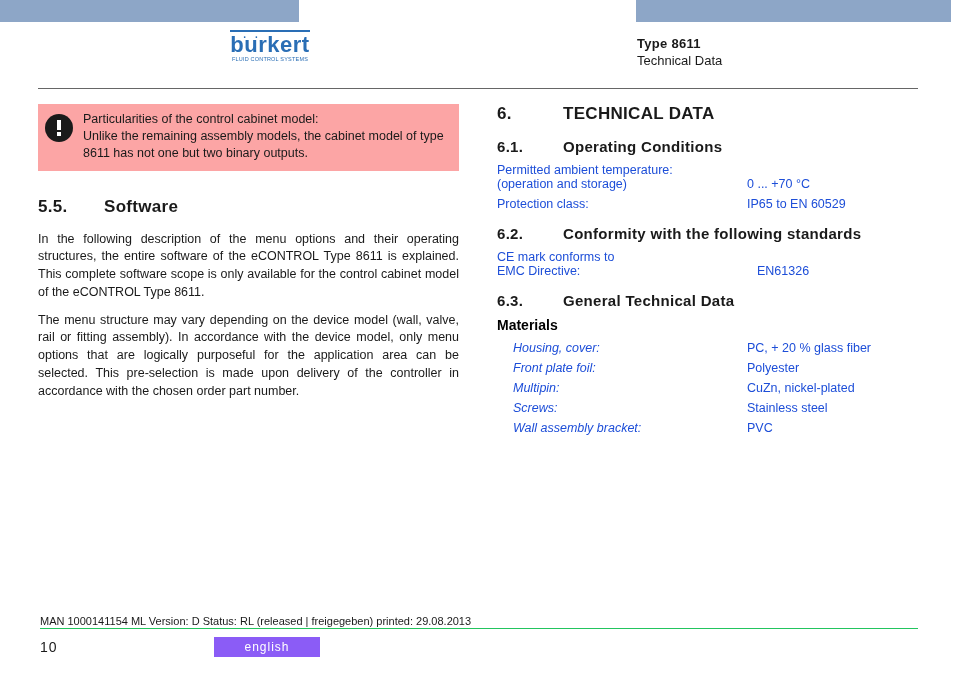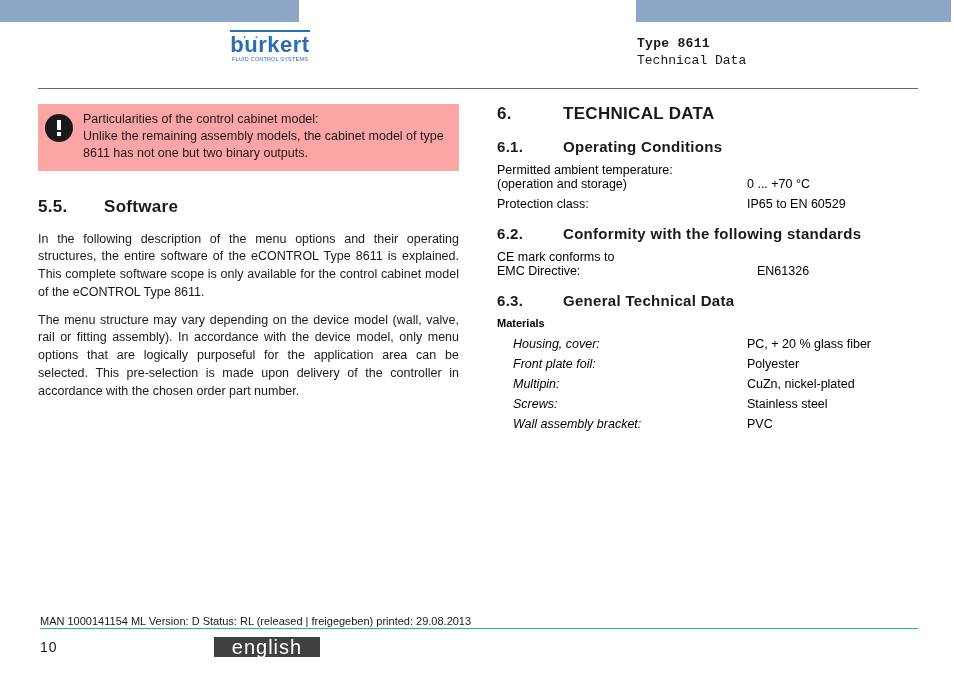--- a/index.html
+++ b/index.html
@@ -14,21 +14,21 @@
   .top-bars { position: absolute; top: 0; left: 0; right: 0; height: 22px; }
   .bar-left, .bar-right { position: absolute; top: 0; height: 22px; background: #8da6c7; }
   .bar-left { left: 0; width: 299px; }
   .bar-right { left: 636px; width: 315px; }
   .header-area { position: absolute; top: 30px; left: 0; right: 0; height: 48px; }
   .logo-block { position: absolute; left: 215px; top: 2px; width: 110px; text-align: center; }
   .logo-text { font-size: 22px; font-weight: 700; letter-spacing: 0.5px; color: #2a6eb5; position: relative; display: inline-block; }
   .logo-uml { position: absolute; top: -3px; left: 13px; font-size: 10px; color: #2a6eb5; letter-spacing: 3px; }
   .logo-sub { font-size: 5.5px; color: #2a6eb5; letter-spacing: 0.2px; margin-top: -2px; }
   .logo-line { position: absolute; top: -2px; left: 0; right: 0; height: 2px; background: #2a6eb5; }
-  .header-meta { position: absolute; left: 637px; top: 6px; font-size: 13px; color: #1a1a1a; font-family: Liberation Mono, monospace; }
+  .header-meta { position: absolute; left: 637px; top: 6px; font-size: 13px; color: #1a1a1a; }
   .header-meta .type-line { font-weight: 700; letter-spacing: 0.3px; }
   .header-meta .sec-line { font-weight: 400; margin-top: 2px; }
   .hr-line { position: absolute; top: 88px; left: 38px; right: 36px; height: 1px; background: #666; }
   .content { position: absolute; top: 104px; left: 38px; right: 36px; bottom: 62px; display: flex; gap: 38px; }
   .col { flex: 1 1 0; min-width: 0; }
   .callout {
     display: flex; align-items: flex-start; gap: 10px;
     background: #fca5a5; padding: 7px 10px 9px 7px;
     font-size: 12.5px; line-height: 1.35; color: #1a1a1a;
     margin-bottom: 26px;
@@ -37,28 +37,28 @@
     flex: 0 0 28px; width: 28px; height: 28px; border-radius: 50%;
     background: #1a1a1a; display: flex; align-items: center; justify-content: center;
     margin-top: 3px;
   }
   .callout-icon svg { display: block; }
   .h-sec { display: flex; gap: 24px; font-weight: 700; color: #1a1a1a; letter-spacing: 0.3px; }
   .h1-sec { font-size: 17px; margin-bottom: 14px; }
   .h2-sec { font-size: 15px; margin-bottom: 8px; margin-top: 12px; }
   .h-num { flex: 0 0 42px; }
   .para { font-size: 12.5px; line-height: 1.42; color: #1a1a1a; margin-bottom: 10px; text-align: justify; }
-  .row { display: flex; font-size: 12.5px; color: #000000; margin-bottom: 6px; }
+  .row { display: flex; font-size: 12.5px; color: #1d4ed8; margin-bottom: 6px; }
   .row .lbl { flex: 0 0 250px; }
   .row .val { flex: 1; }
   .row.indent .lbl { padding-left: 16px; flex: 0 0 250px; font-style: italic; }
-  .mat-title { font-size: 11px; font-weight: 700; margin-top: 6px; margin-bottom: 8px; }
+  .mat-title { font-size: 14px; font-weight: 700; margin-top: 6px; margin-bottom: 8px; }
   .footer-meta { position: absolute; bottom: 44px; left: 40px; font-size: 11px; color: #1a1a1a; border-bottom: 1px solid #22c55e; padding-bottom: 1px; width: 878px; }
   .page-num { position: absolute; bottom: 18px; left: 40px; font-size: 14px; color: #1a1a1a; letter-spacing: 1px; }
-  .lang-tab { position: absolute; bottom: 16px; left: 214px; width: 106px; height: 20px; background: #404040; color: #fff; font-size: 20px; text-align: center; line-height: 20px; letter-spacing: 1px; }
+  .lang-tab { position: absolute; bottom: 16px; left: 214px; width: 106px; height: 20px; background: #8b5cf6; color: #fff; font-size: 12px; text-align: center; line-height: 20px; letter-spacing: 1px; }
 </style>
 </head>
 <body>
 
 <div class="top-bars">
   <div class="bar-left"></div>
   <div class="bar-right"></div>
 </div>
 
 <div class="header-area">

